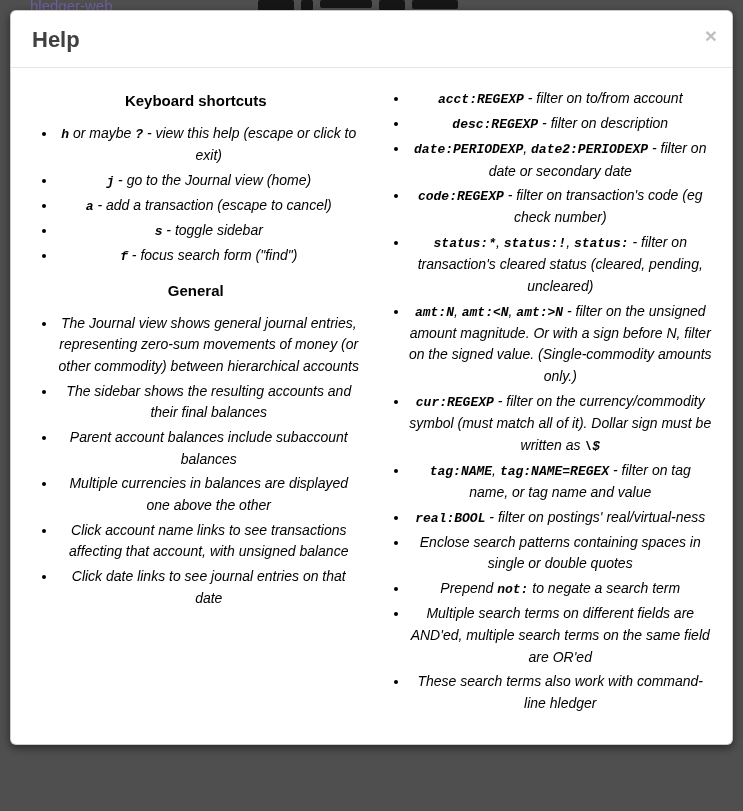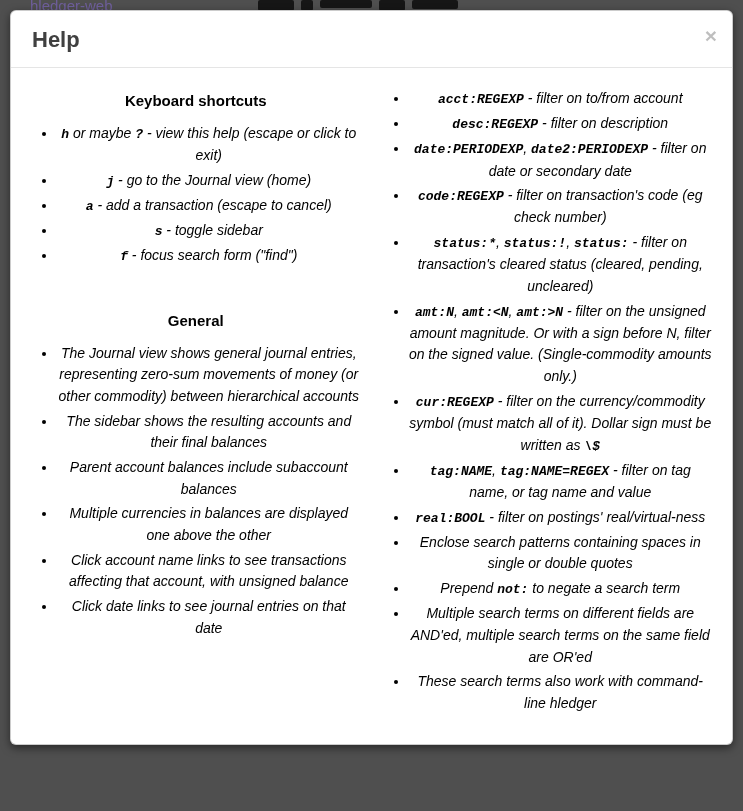--- a/index.html
+++ b/index.html
@@ -61,21 +61,21 @@
   }
   .modal-body {
     padding: 20px 20px 26px;
     display: flex; gap: 22px;
   }
   .col { flex: 1; min-width: 0; text-align: center; }
   .col h3 {
     font-size: 15px; font-weight: bold; color: #000;
     margin: 4px 0 14px;
   }
-  .col h3.sec2 { margin-top: 44px; }
+  .col h3.sec2 { margin-top: 14px; }
   .col ul { list-style: disc outside; padding-left: 26px; font-style: italic; }
   .col li {
     font-size: 14px; line-height: 1.55; color: #000;
     margin-bottom: 3px;
   }
   .col code {
     font-family: "Liberation Mono", "DejaVu Sans Mono", monospace;
     font-weight: bold; font-size: 13px; color: #000;
     background: transparent;
   }

